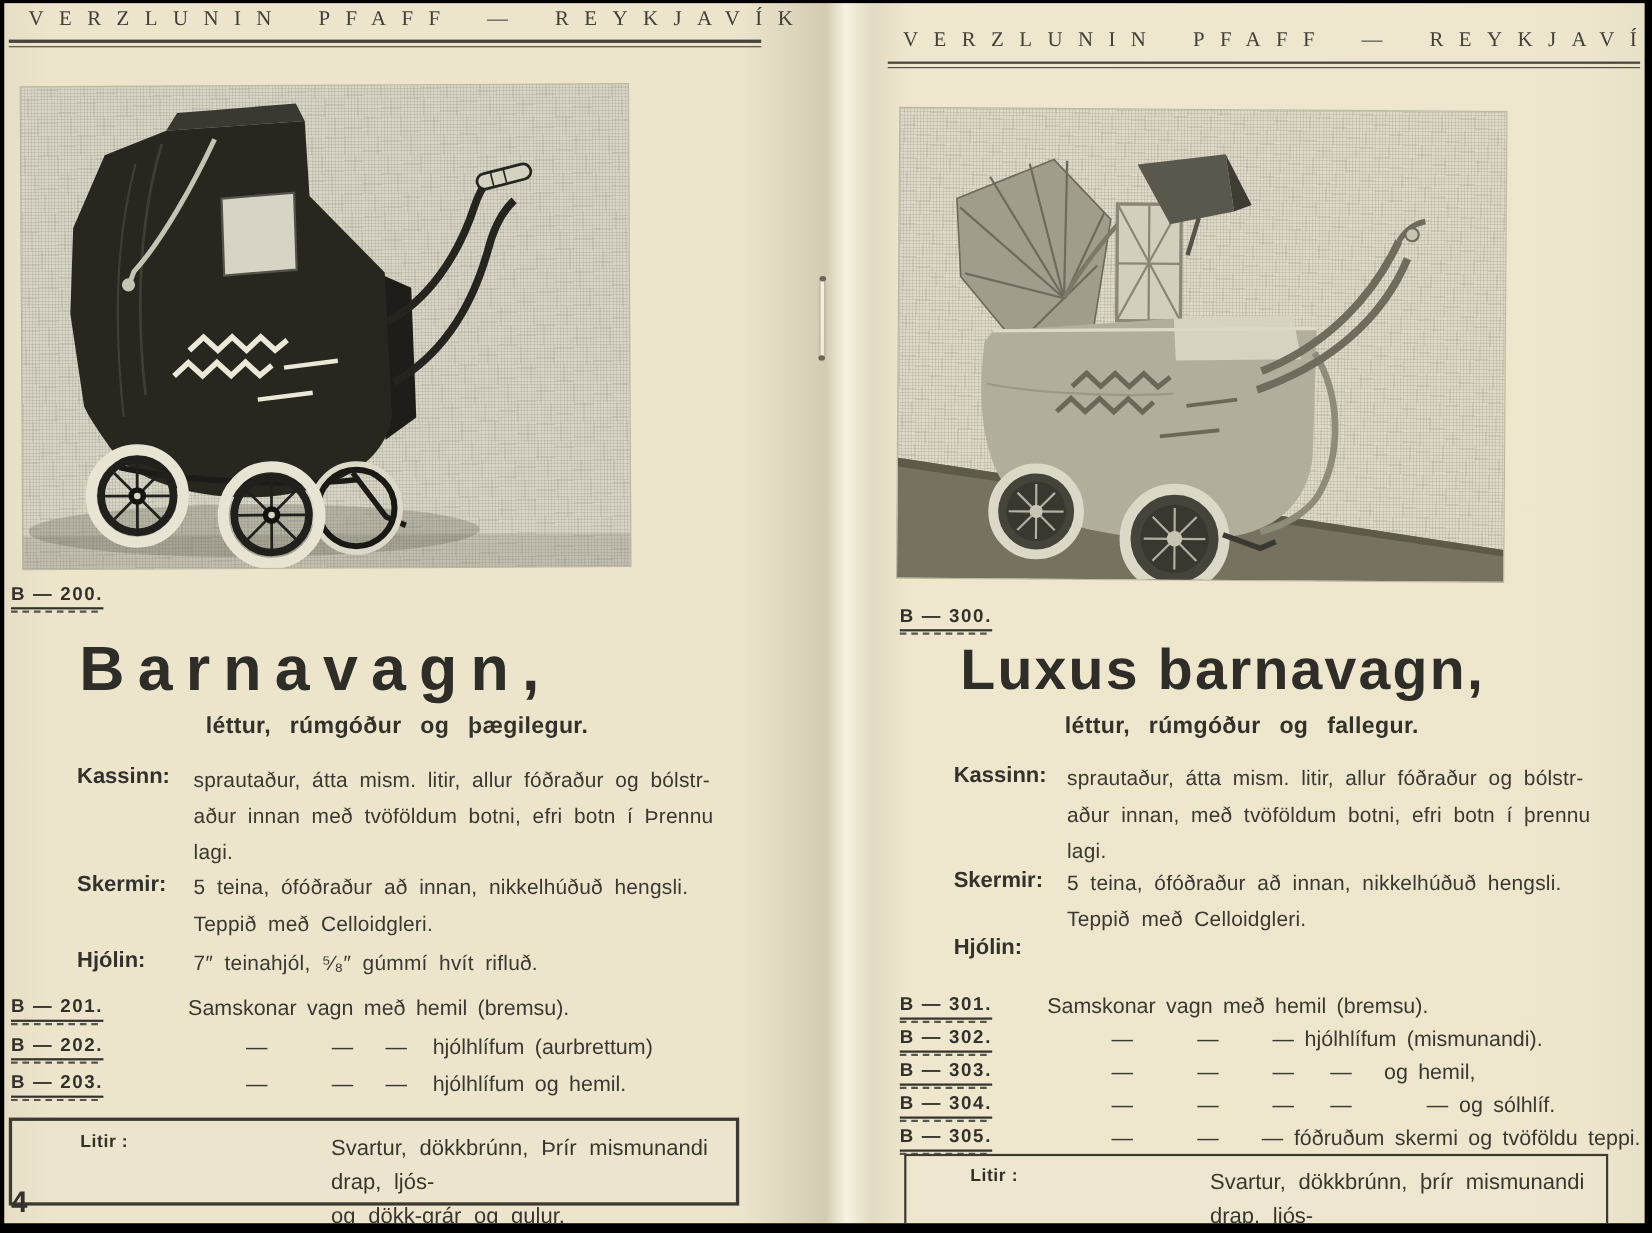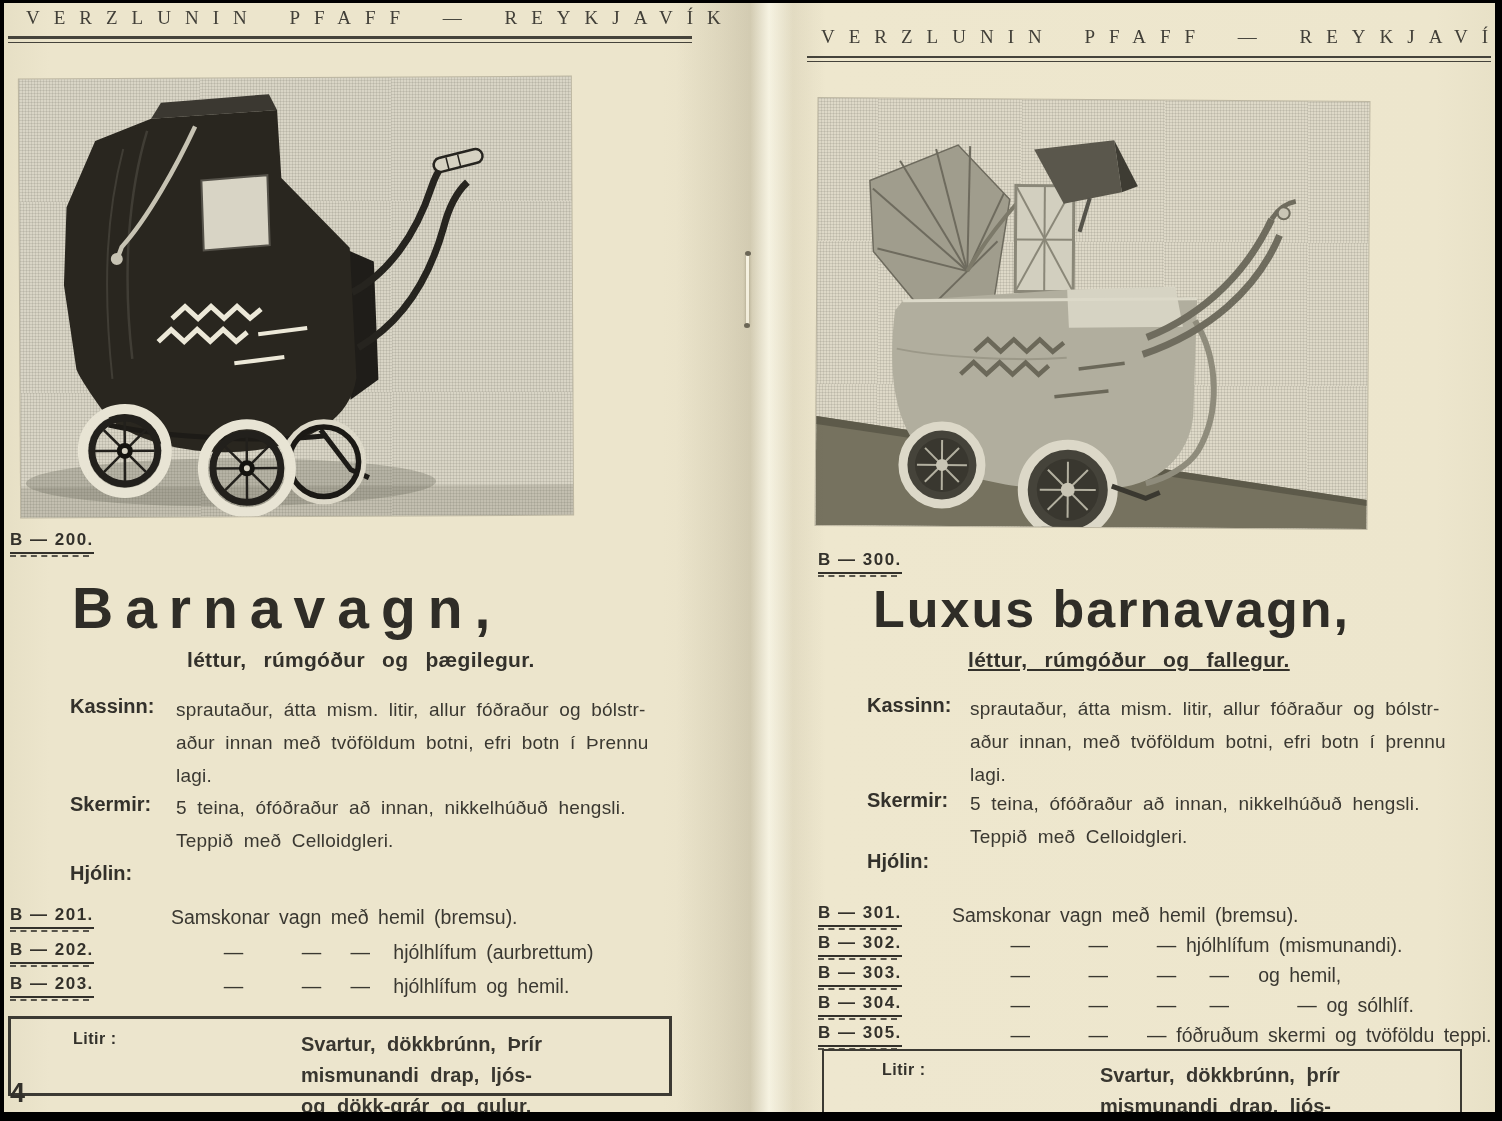--- a/index.html
+++ b/index.html
@@ -35,21 +35,21 @@
 
   .spec-label{position:absolute;font-weight:700;font-size:20px;color:#33312b;white-space:nowrap;}
   .spec-text{position:absolute;font-size:19px;line-height:33px;word-spacing:5px;letter-spacing:.2px;color:#3a3831;white-space:pre-line;}
 
   .variant-row{position:absolute;}
   .variant-code{position:absolute;left:0;top:0;}
   .variant-text{position:absolute;top:1px;font-size:19.5px;word-spacing:4px;color:#3a3831;white-space:pre;margin-left:47px;}
 
   .litir-box{position:absolute;border:3px solid #3c3a33;background:rgba(255,255,255,0.03);}
   .litir-label{position:absolute;font-weight:700;font-size:16px;letter-spacing:.5px;color:#33312b;}
-  .litir-text{position:absolute;font-size:20px;line-height:31px;word-spacing:6px;color:#38362f;white-space:pre-line;font-weight:bold;}
+  .litir-text{position:absolute;font-size:20px;line-height:31px;word-spacing:6px;color:#38362f;white-space:pre-line;}
 
   .page-number{position:absolute;font-weight:700;font-size:27px;color:#33312b;}
 </style>
 </head>
 <body>
 
 <div class="scan">
  <div class="paper">
 
   <section class="page page-left">
@@ -132,20 +132,21 @@
     <span class="spec-label" style="left:66px;top:692px;">Kassinn:</span>
     <div class="spec-text" style="left:172px;top:690px;width:508px;">sprautaður, átta mism. litir, allur fóðraður og bólstr-
 aður innan með tvöföldum botni, efri botn í Þrennu
 lagi.</div>
 
     <span class="spec-label" style="left:66px;top:790px;">Skermir:</span>
     <div class="spec-text" style="left:172px;top:788px;width:508px;">5 teina, ófóðraður að innan, nikkelhúðuð hengsli.
 Teppið með Celloidgleri.</div>
 
     <span class="spec-label" style="left:66px;top:859px;">Hjólin:</span>
+    <div class="spec-text" style="left:172px;top:857px;width:508px;">7″ teinahjól, ⁵⁄₈″ gúmmí hvít rifluð.</div>
 
     <div class="variant-row" style="left:6px;top:902px;width:690px;">
       <span class="variant-code">B — 201.</span>
       <span class="variant-text" style="left:114px;">Samskonar vagn með hemil (bremsu).</span>
     </div>
     <div class="variant-row" style="left:6px;top:937px;width:690px;">
       <span class="variant-code">B — 202.</span>
       <span class="variant-text" style="left:114px;">    —   —  —  hjólhlífum (aurbrettum)</span>
     </div>
     <div class="variant-row" style="left:6px;top:971px;width:690px;">
@@ -238,21 +239,21 @@
                 <line x1="272" y1="370" x2="232" y2="410"></line>
           </g>
           <circle cx="252" cy="390" r="7" fill="#c8c4b4"></circle>
         </g>
         <path d="M296,386 L330,398 L344,392" stroke="#3a3830" stroke-width="5" fill="none"></path>
       </svg>
     </figure>
 
     <div class="model-code" style="left:67px;top:547px;">B — 300.</div>
     <h1 class="title title-right" style="left:122px;top:576px;">Luxus barnavagn,</h1>
-    <div class="subtitle" style="left:217px;top:645px;text-decoration:underline;">léttur, rúmgóður og fallegur.</div>
+    <div class="subtitle" style="left:217px;top:645px;">léttur, rúmgóður og fallegur.</div>
 
     <span class="spec-label" style="left:116px;top:691px;">Kassinn:</span>
     <div class="spec-text" style="left:219px;top:689px;width:478px;">sprautaður, átta mism. litir, allur fóðraður og bólstr-
 aður innan, með tvöföldum botni, efri botn í þrennu
 lagi.</div>
 
     <span class="spec-label" style="left:116px;top:786px;">Skermir:</span>
     <div class="spec-text" style="left:219px;top:784px;width:478px;">5 teina, ófóðraður að innan, nikkelhúðuð hengsli.
 Teppið með Celloidgleri.</div>
 

